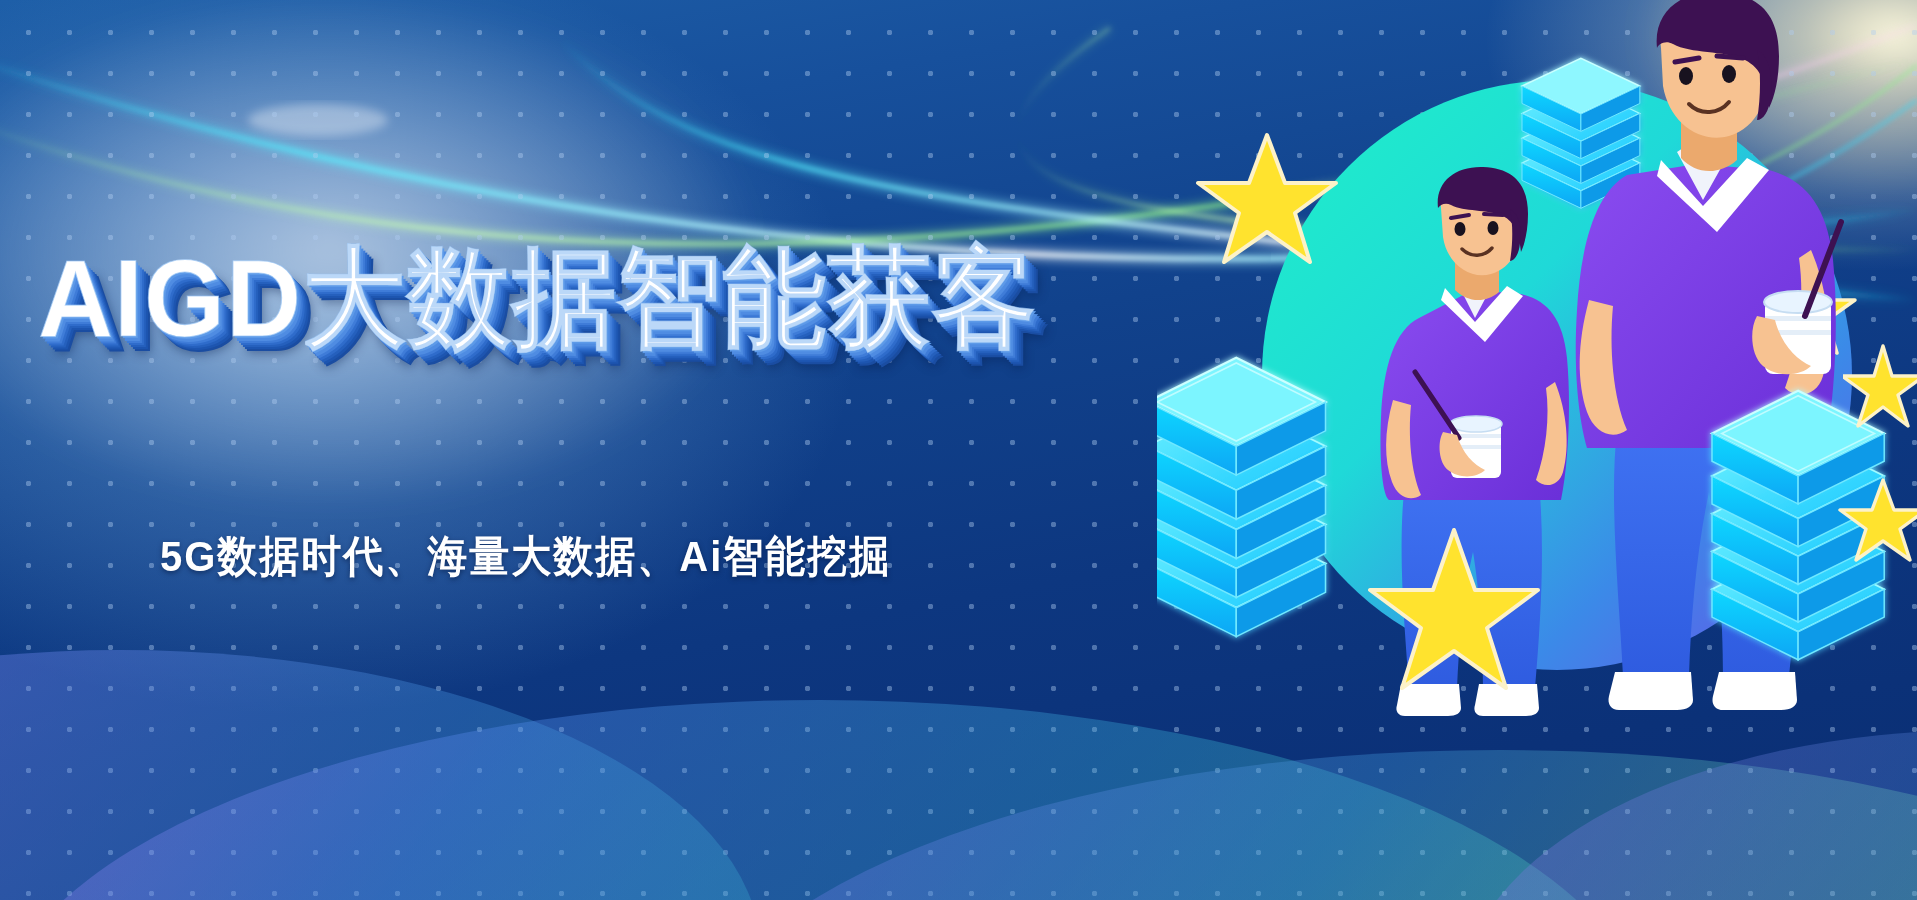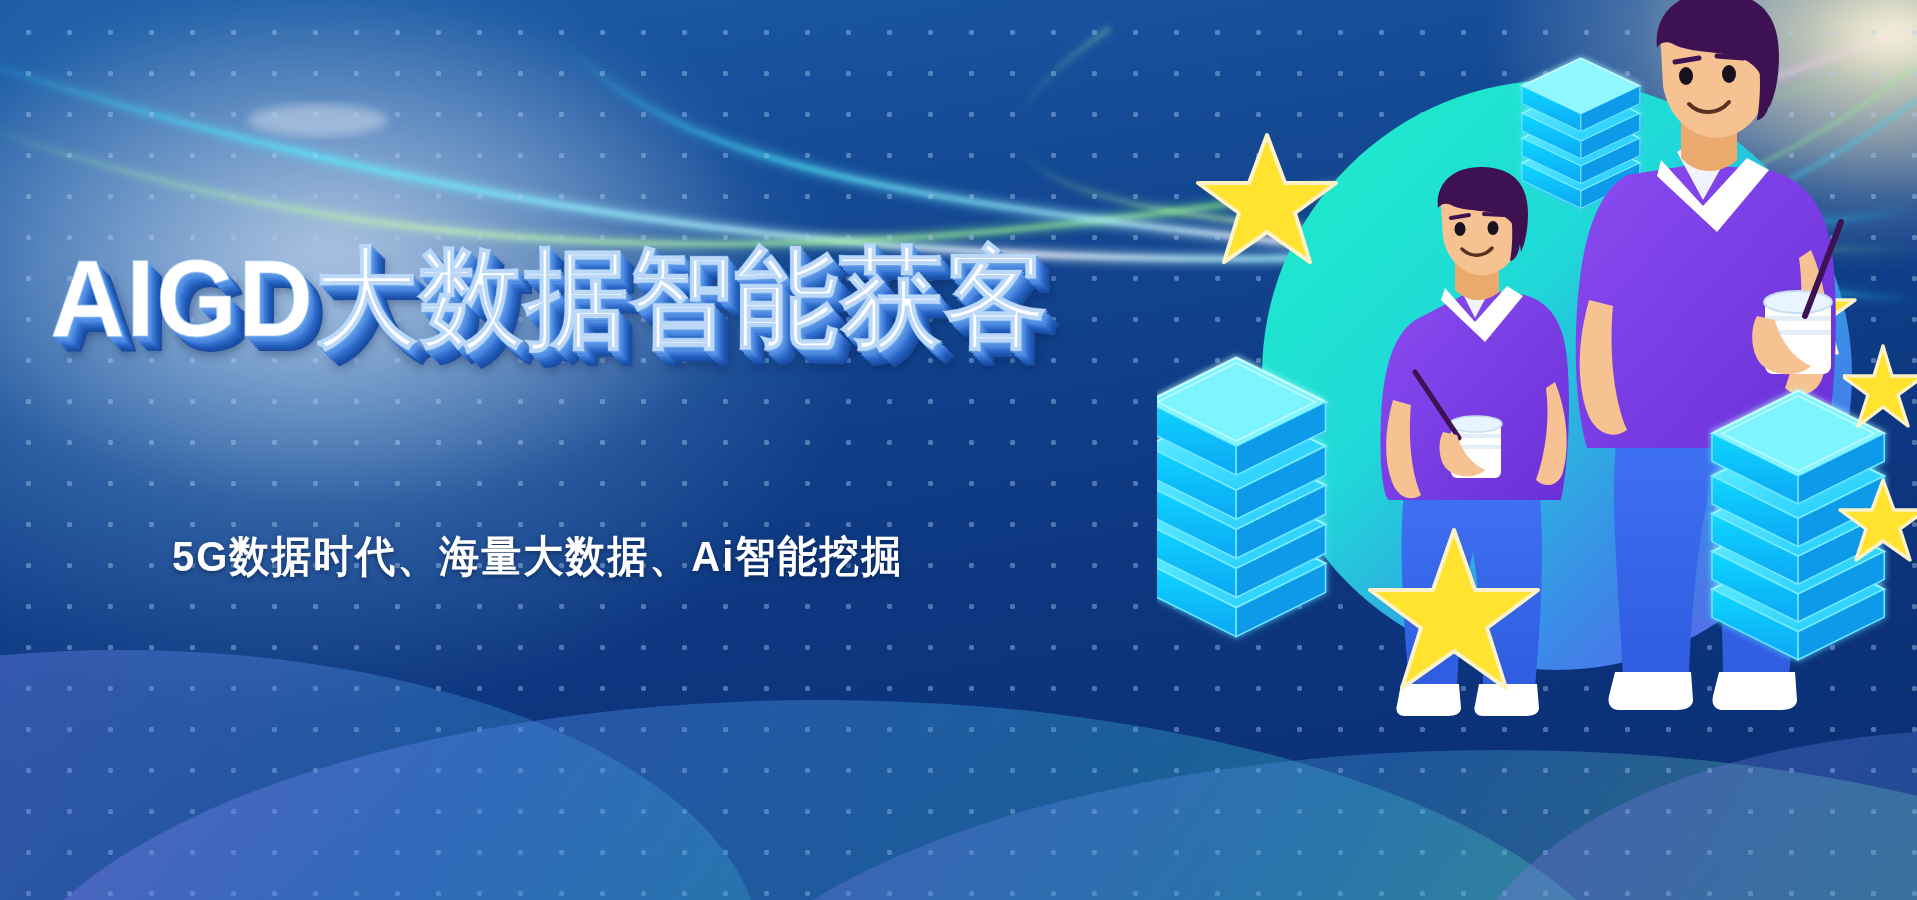--- a/index.html
+++ b/index.html
@@ -37,21 +37,21 @@
   .streaks{ position:absolute; inset:0; }
 
   
   .domes{ position:absolute; left:0; right:0; bottom:0; height:420px; }
 
   
   .illus{ position:absolute; right:0; top:0; width:760px; height:820px; }
 
   
   .textwrap{
-    position:absolute; left:12px; top:0; width:1060px; height:900px;
+    position:absolute; left:0; top:0; width:1060px; height:900px;
   }
   .title{
     position:absolute; left:38px; top:243px;
     font-size:104px; line-height:1.0;
     font-weight:800; letter-spacing:1px;
     color:#ffffff;
     white-space:nowrap;
     -webkit-text-stroke:1px rgba(150,195,245,0.65);
     text-shadow:
        2px  2px 0 #5d9ae8,

